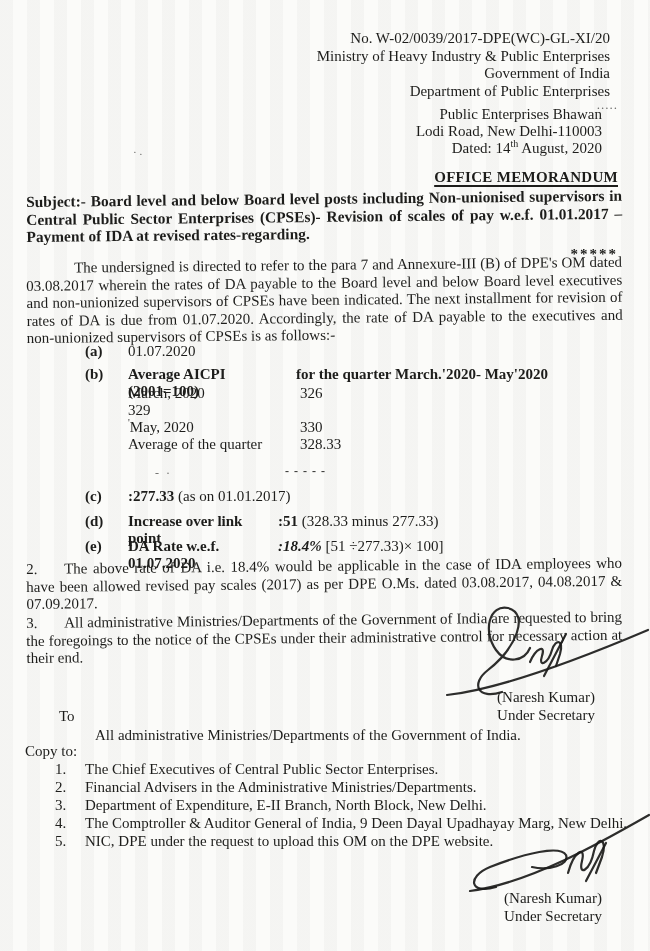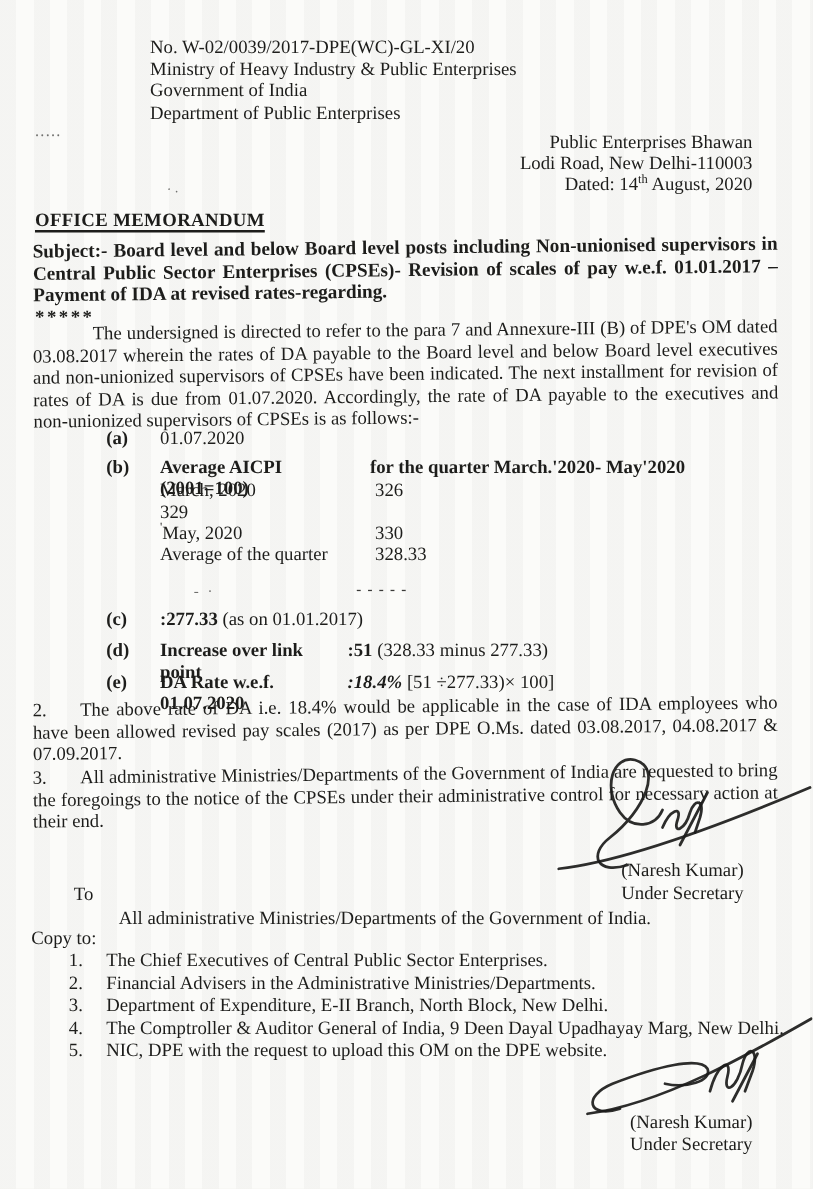--- a/index.html
+++ b/index.html
@@ -12,21 +12,21 @@
     width:650px;height:951px;
     margin:0 auto;
     background:
       repeating-linear-gradient(90deg, rgba(160,160,158,0.07) 0 13px, rgba(255,255,255,0) 13px 27px),
       #fbfbf9;
     color:#1d1d1b;
     font-size:15px;
     overflow:hidden;
   }
   .abs{position:absolute;}
-  .center{text-align:left;}
+  .center{text-align:right;}
   .right{text-align:right;}
   .b{font-weight:bold;}
   .bi{font-weight:bold;font-style:italic;}
   .just{text-align:justify;line-height:17.6px;}
   .tilt{transform:rotate(-0.6deg);transform-origin:left top;}
   .heading{
     font-weight:bold;
     text-decoration:underline;
     text-decoration-thickness:1.5px;
     text-underline-offset:3px;
@@ -159,21 +159,21 @@
   <div class="abs copy-item" style="left:55px;top:796px;">
     <span class="no">3.</span>
     <span>Department of Expenditure, E-II Branch, North Block, New Delhi.</span>
   </div>
   <div class="abs copy-item" style="left:55px;top:814px;">
     <span class="no">4.</span>
     <span>The Comptroller &amp; Auditor General of India, 9 Deen Dayal Upadhayay Marg, New Delhi.</span>
   </div>
   <div class="abs copy-item" style="left:55px;top:832px;">
     <span class="no">5.</span>
-    <span>NIC, DPE with the request to upload this OM on the DPE website.</span>
+    <span>NIC, DPE under the request to upload this OM on the DPE website.</span>
   </div>
 
   <svg class="sig abs" style="left:440px;top:795px;" width="210" height="105" viewBox="0 0 210 105">
     <path d="M 56 92 C 30 100 26 82 50 72 C 86 58 120 50 126 60 C 130 70 108 76 92 72"></path>
     <path d="M 128 78 C 134 56 146 50 142 66 C 138 82 150 76 154 56 C 158 40 168 44 162 62 L 156 78"></path>
     <path d="M 166 48 L 146 86"></path>
     <path d="M 30 96 C 90 88 160 48 209 20"></path>
   </svg>
   <div class="abs sig-name" style="left:462px;top:889px;width:182px;">
     <div>(Naresh Kumar)</div>

